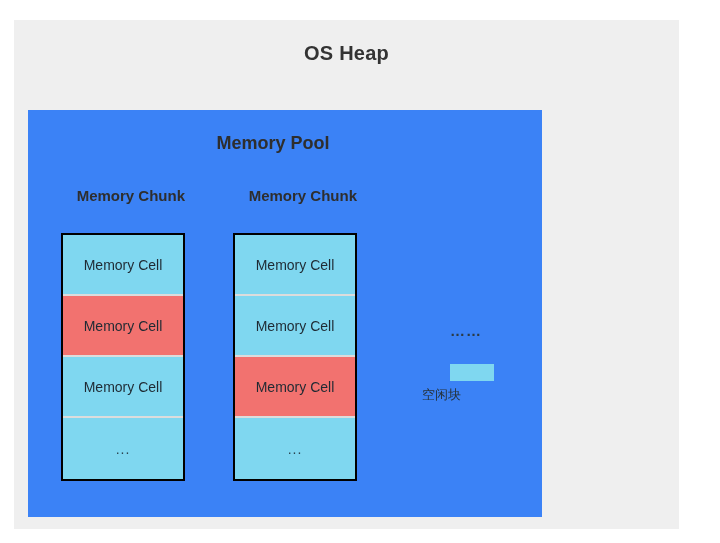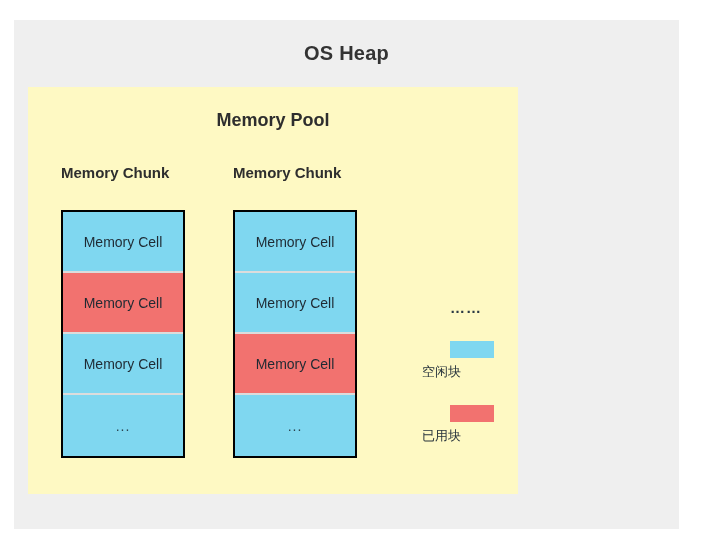--- a/index.html
+++ b/index.html
@@ -41,24 +41,25 @@
     font-size: 20px;
     font-weight: bold;
     color: #333333;
     letter-spacing: 0.2px;
   }
 
   
   .memory-pool {
     position: absolute;
     left: 14px;
-    top: 67px;
+    top: 90px;
     width: 490px;
     height: 407px;
-    background: #fef9c3;
+    background: #3b82f6;
+    padding-left: 24px;
   }
 
   .memory-pool-title {
     position: absolute;
     left: 0;
     top: 23px;
     width: 490px;
     text-align: center;
     font-size: 18px;
     font-weight: bold;
@@ -71,21 +72,21 @@
     top: 77px;
     width: 124px;
   }
   .chunk-col-0 { left: 33px; }
   .chunk-col-1 { left: 205px; }
 
   .chunk-label {
     font-size: 15px;
     font-weight: bold;
     color: #2e2e2e;
-    text-align: left;
+    text-align: right;
     white-space: nowrap;
     margin-bottom: 29px;
   }
 
   .cell-stack {
     width: 124px;
     border: 2px solid #000000;
     box-sizing: border-box;
     background: #dcdcdc;
   }
@@ -179,21 +180,17 @@
       </div>
 
       <div class="legend">
         <div class="legend-dots">……</div>
 
         <div class="legend-entry">
           <div class="legend-swatch free"></div>
           <div class="legend-text">空闲块</div>
         </div>
 
-        <div class="legend-entry">
-          <div class="legend-swatch used"></div>
-          <div class="legend-text">已用块</div>
-        </div>
       </div>
 
     </div>
   </div>
 </div>
 
 </body></html>

